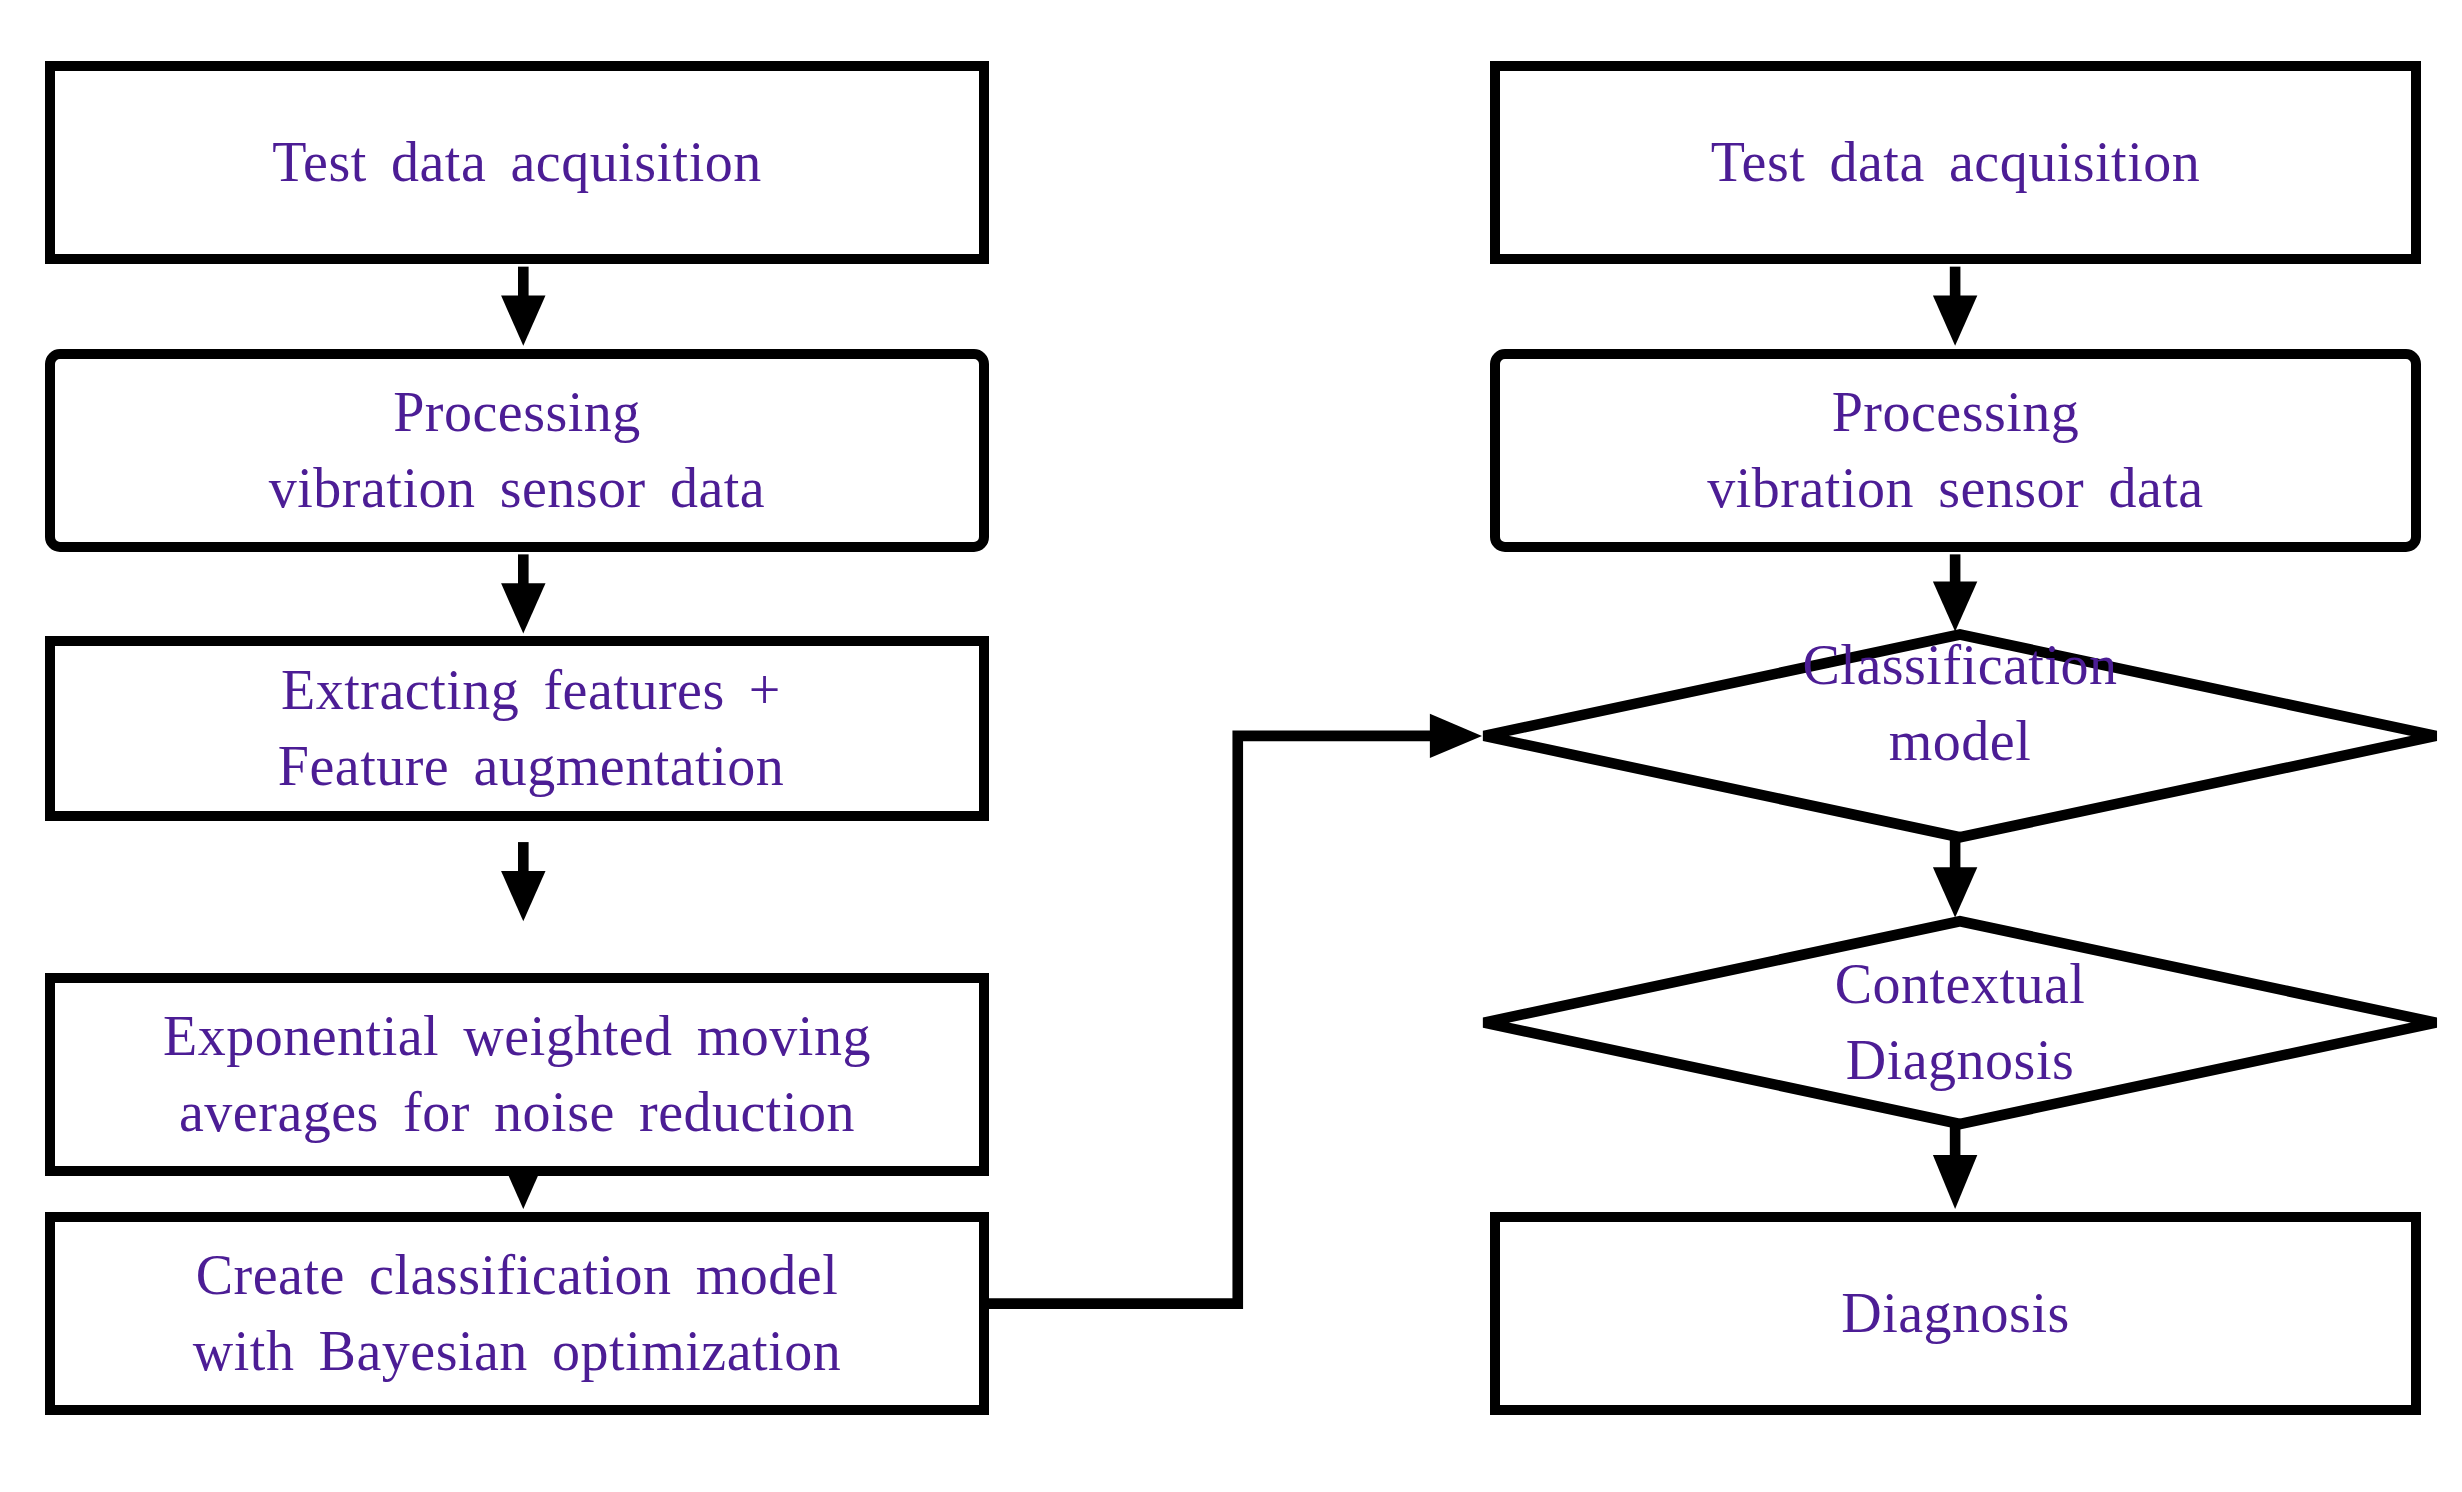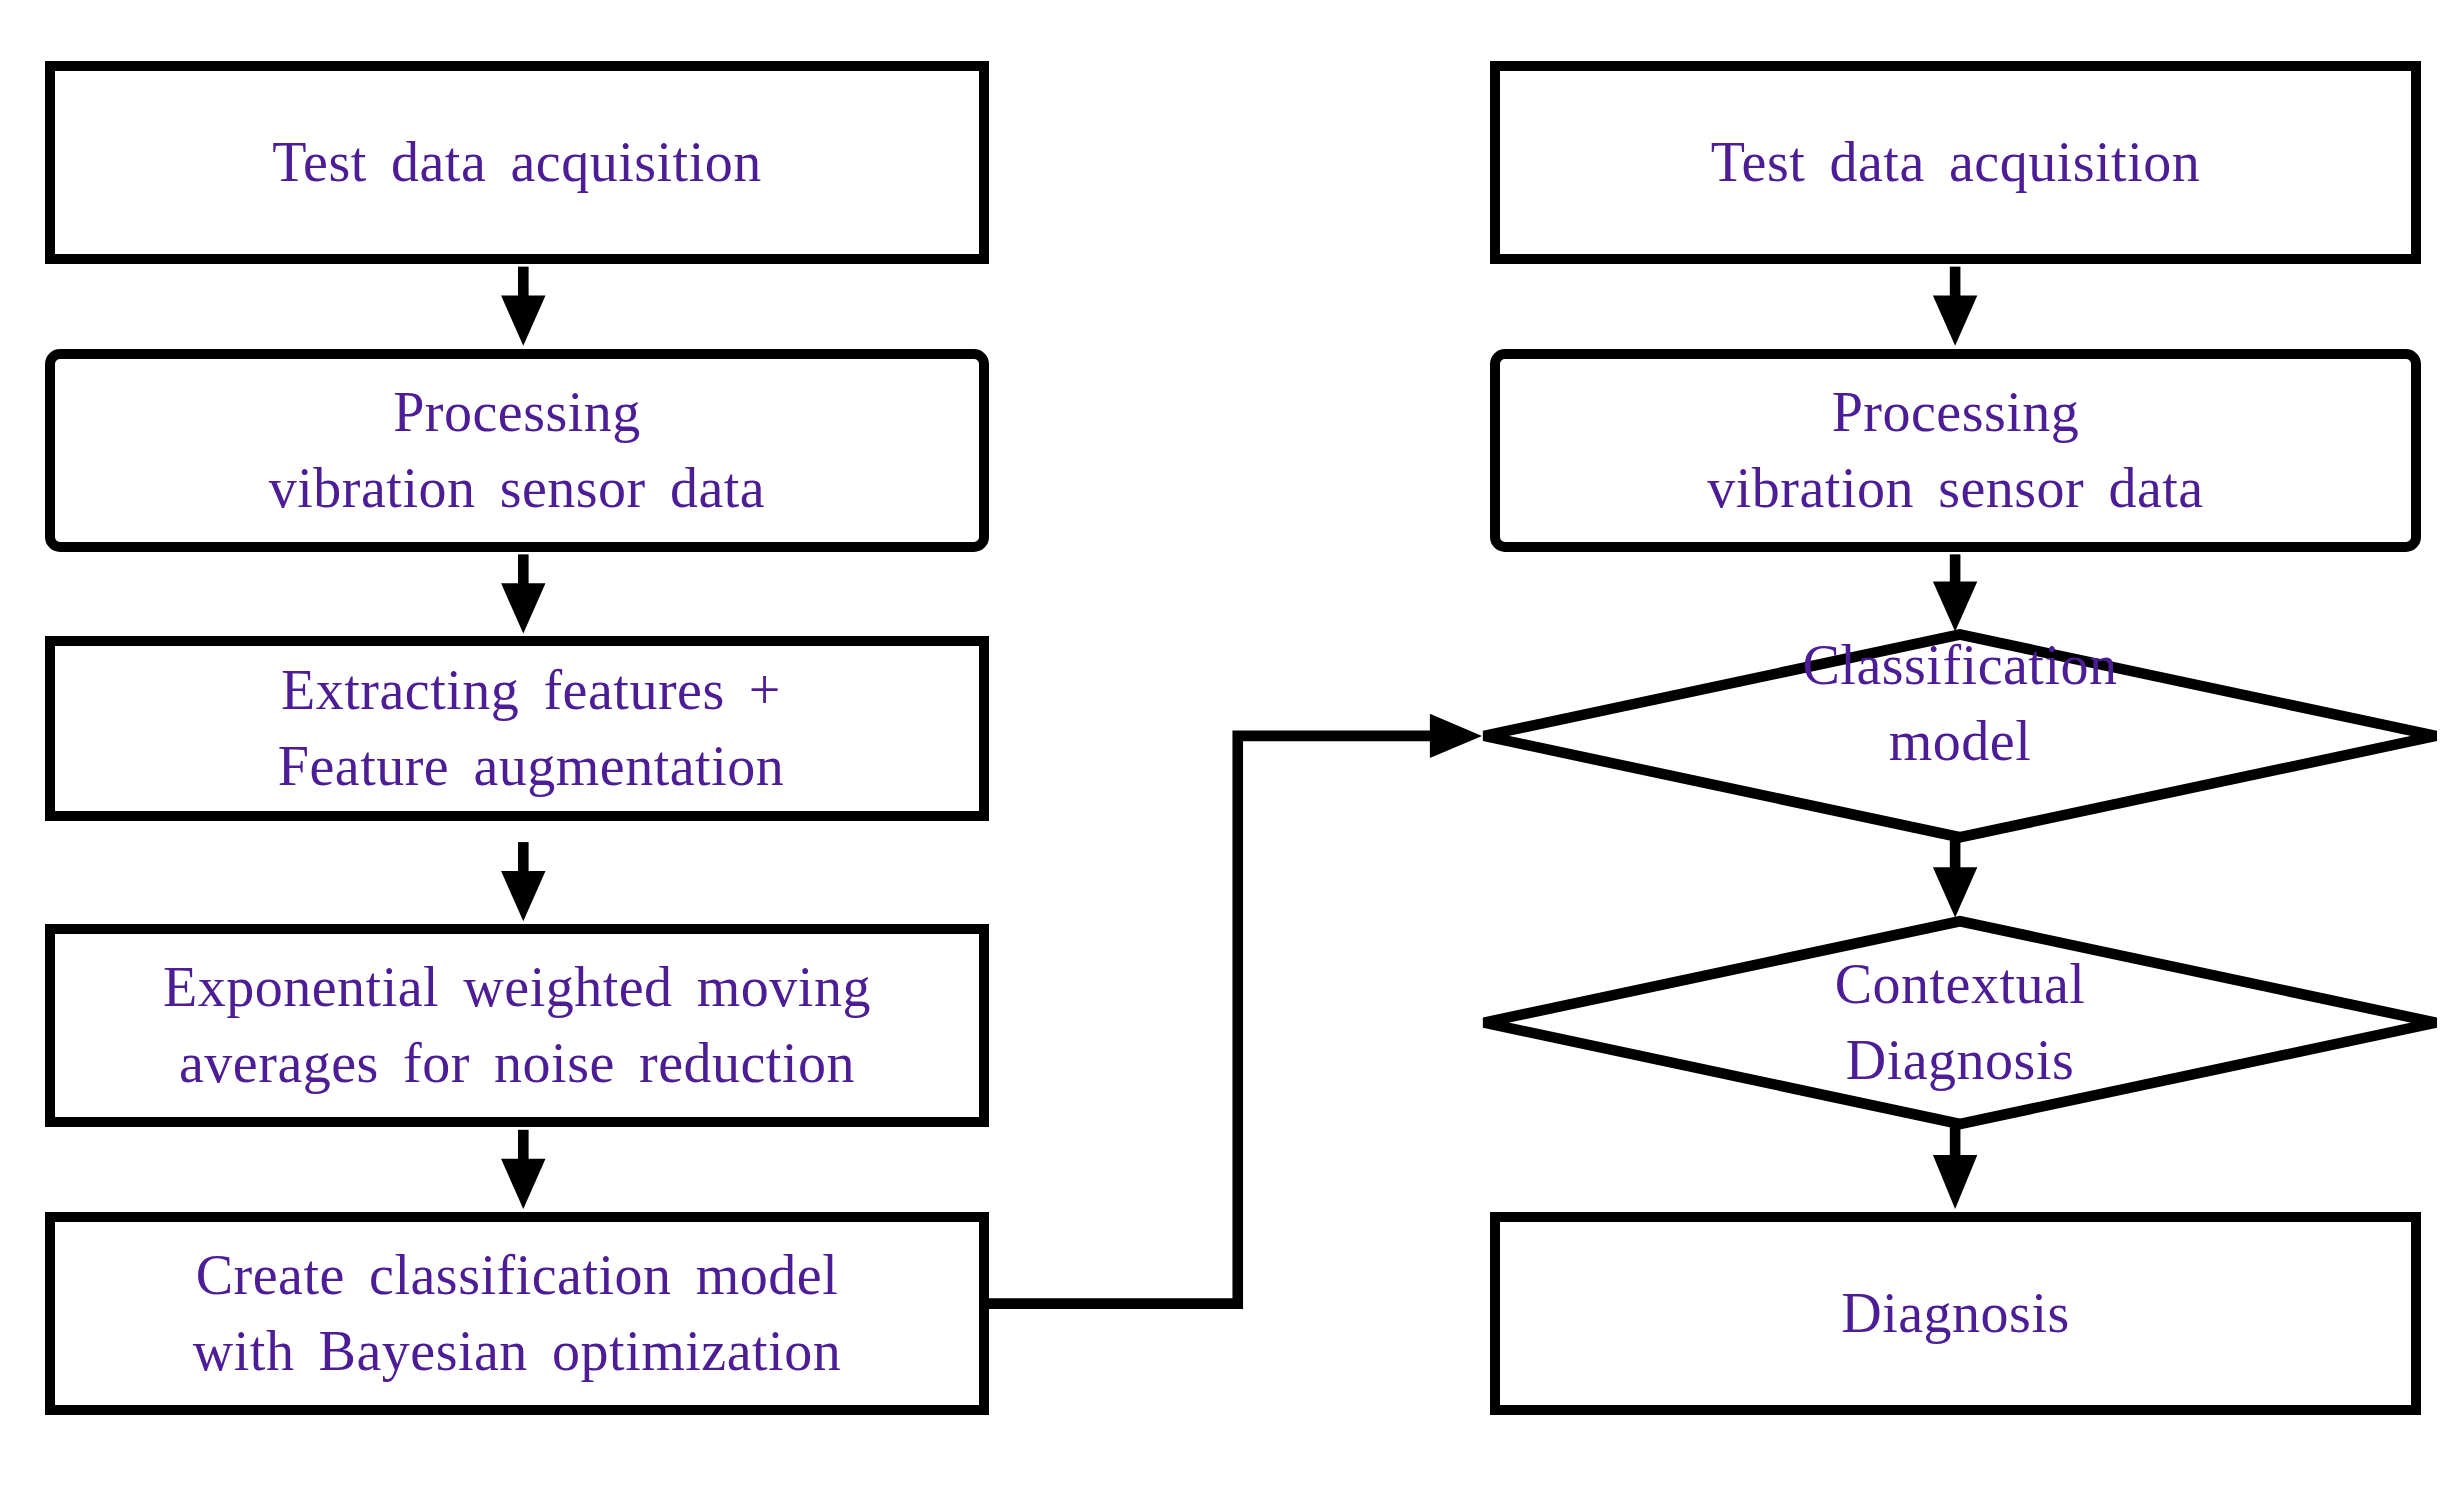--- a/index.html
+++ b/index.html
@@ -37,21 +37,21 @@
   .diamond-label {
     background: transparent;
     pointer-events: none;
   }
   
   .col-left  { left: 45px;  width: 944px; }
   .col-right { left: 1490px; width: 931px; }
   .row1 { top: 61px;   height: 203px; }
   .row2 { top: 349px;  height: 203px; border-radius: 15px; }
   .row3 { top: 636px;  height: 185px; padding-left: 28px; }
-  .row4 { top: 924px;  height: 203px; }
+  .row4 { top: 973px;  height: 203px; }
   .row5 { top: 1212px; height: 203px; }
   
   .dlab1 { left: 1484px; top: 602px;  width: 952px; height: 203px; }
   .dlab2 { left: 1484px; top: 921px;  width: 952px; height: 203px; font-family: Liberation Serif, serif; }
 </style>
 </head>
 <body>
 
 <div class="stage">
 

